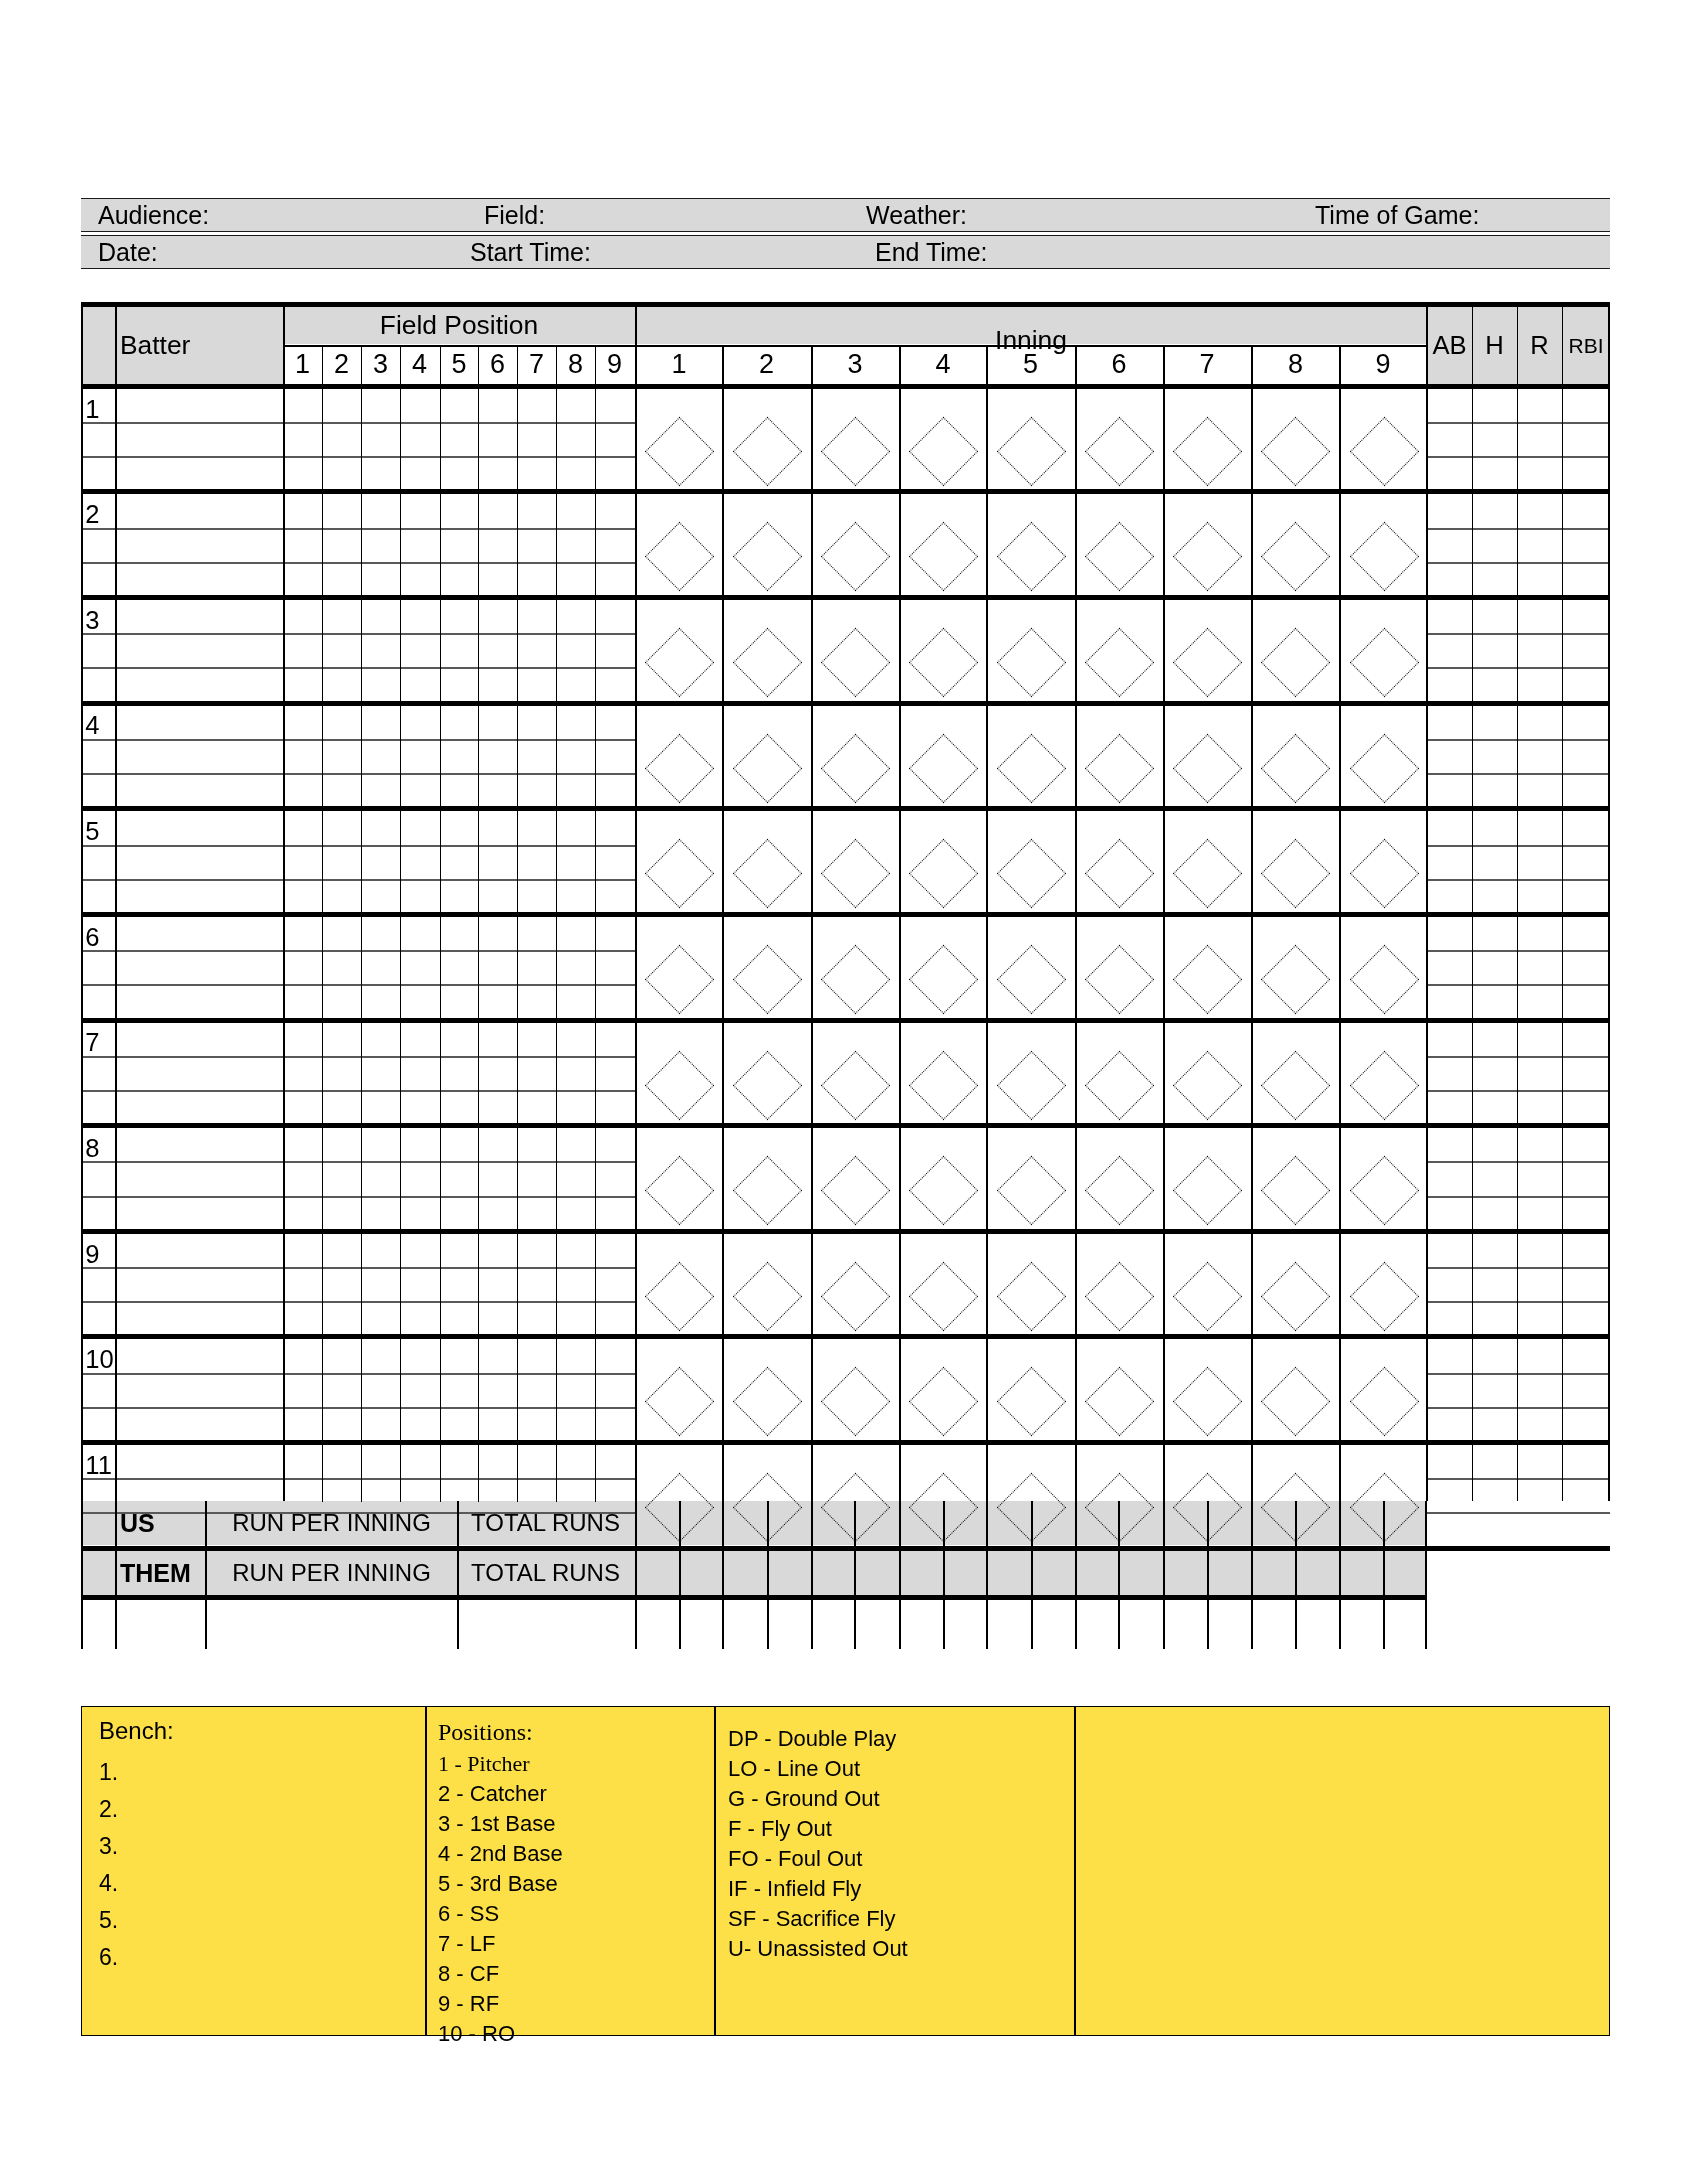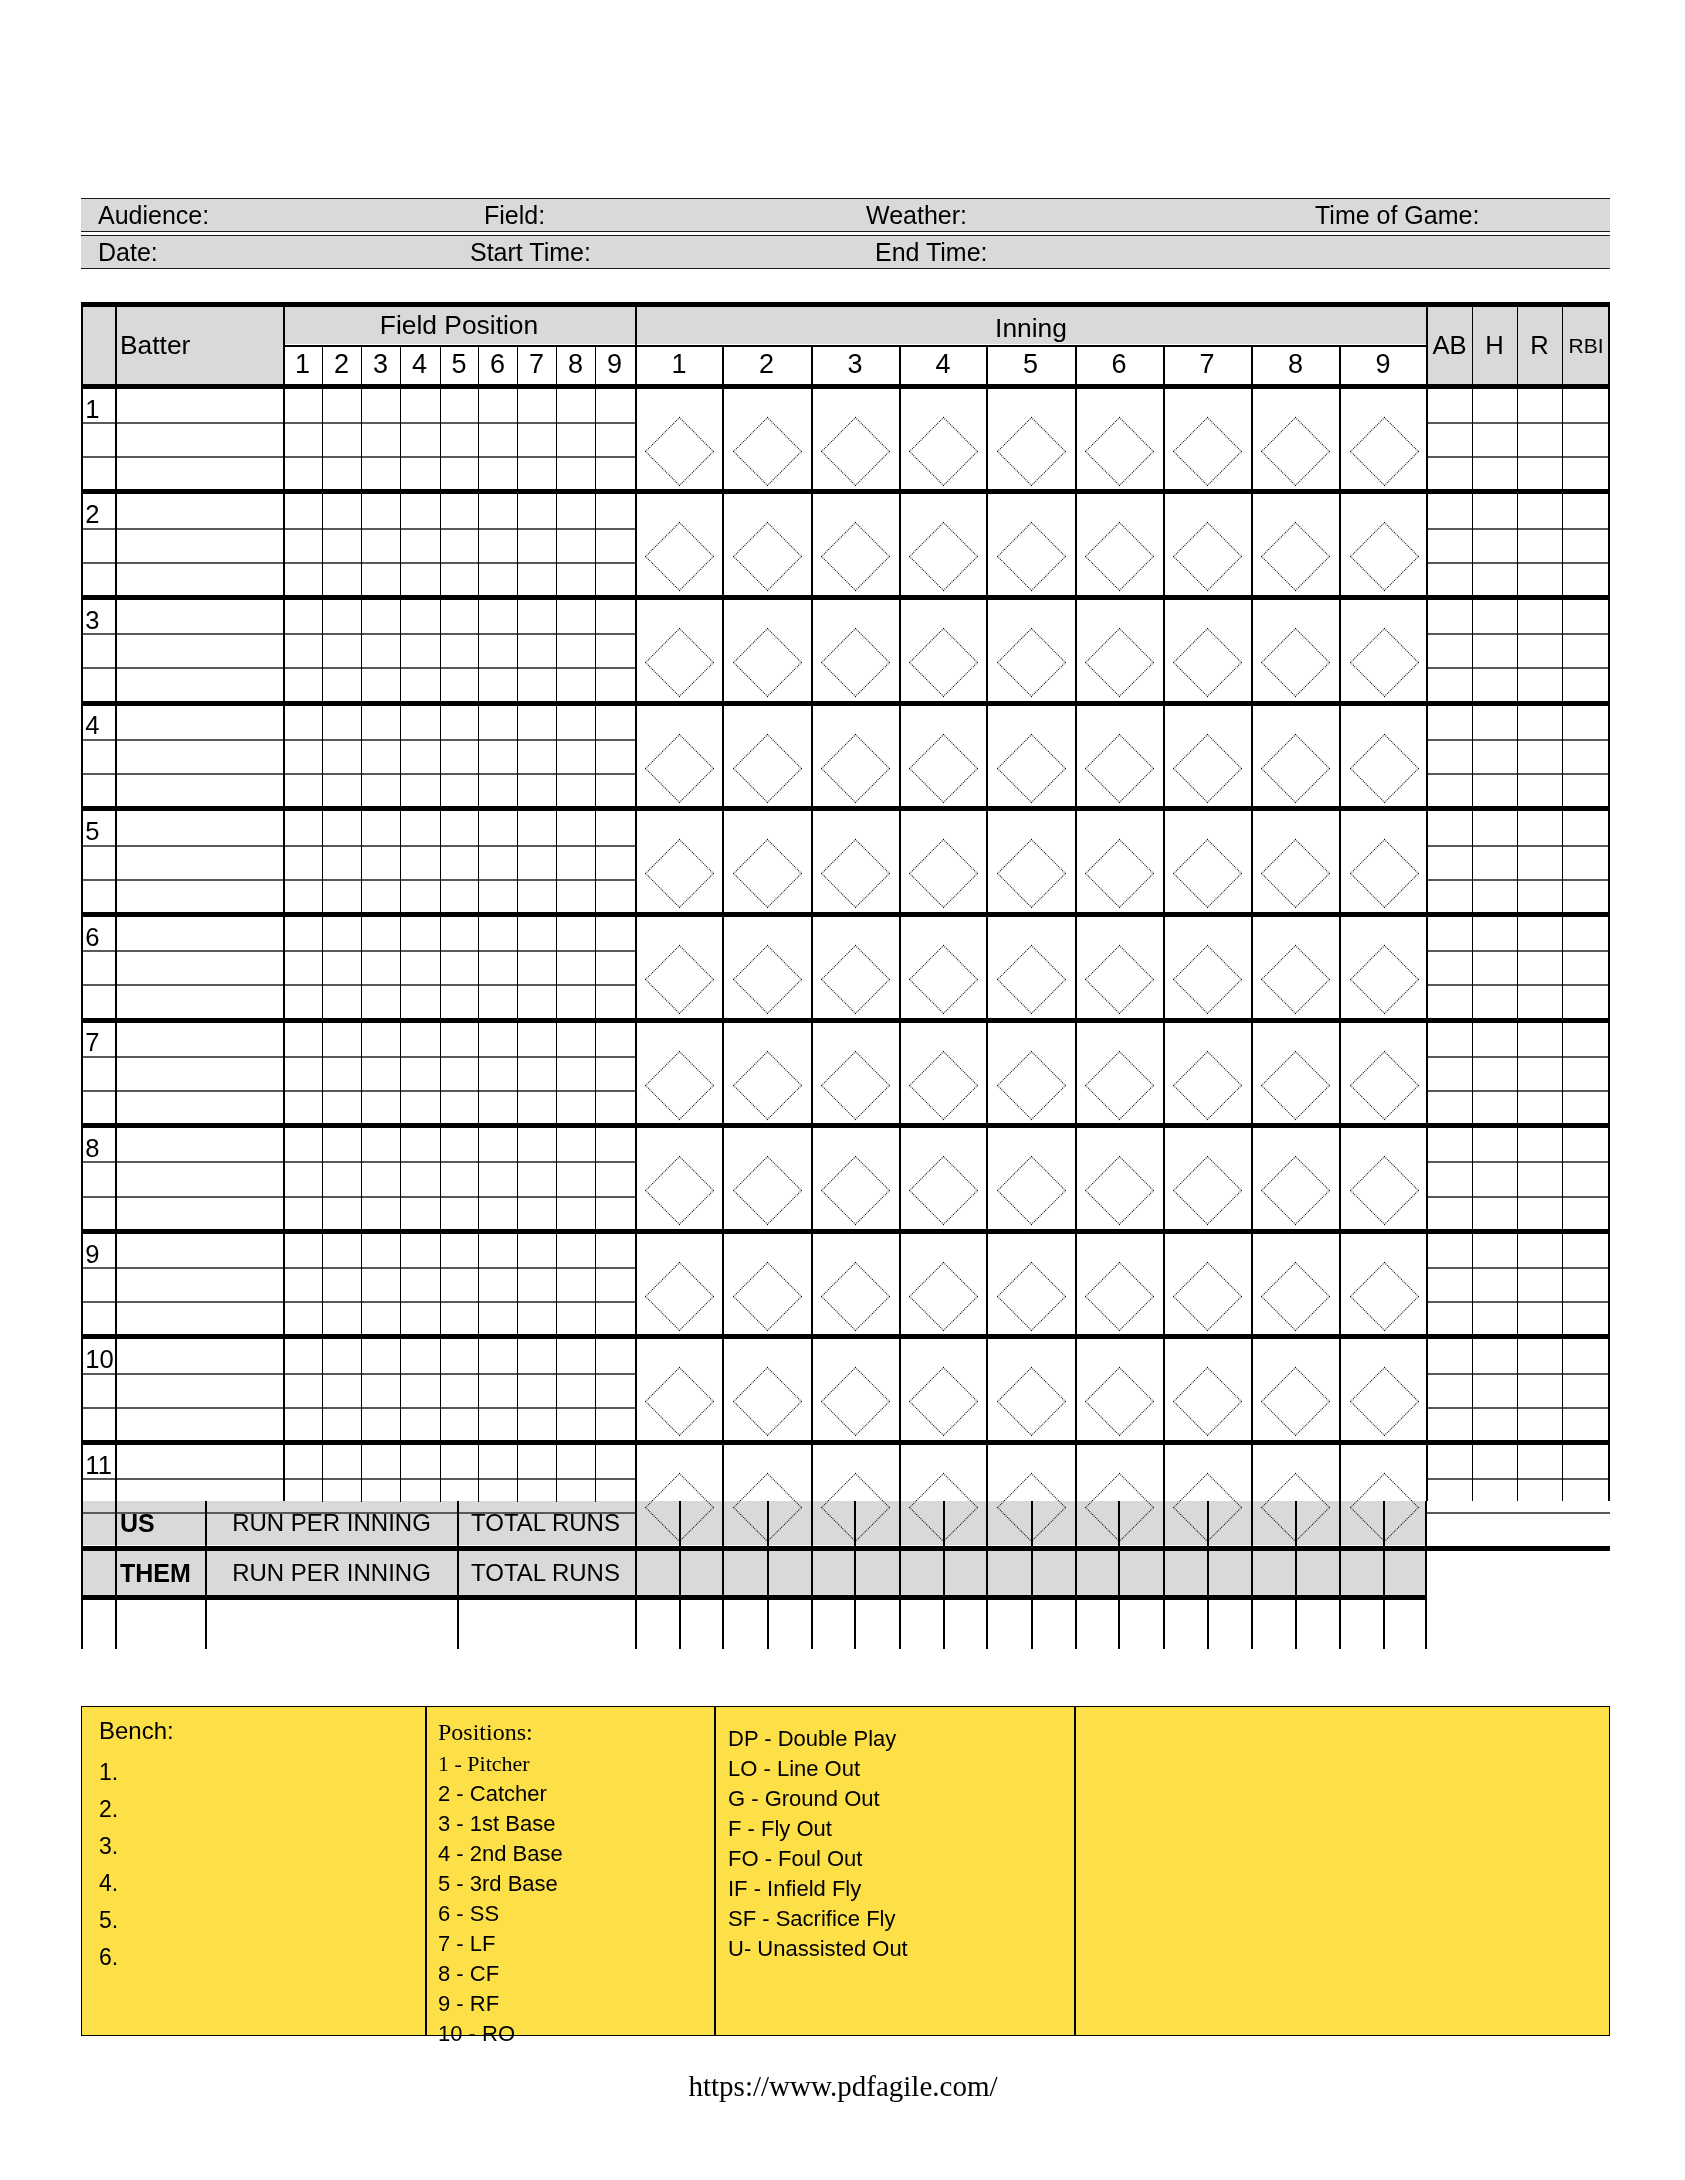--- a/index.html
+++ b/index.html
@@ -62,21 +62,21 @@
 
   <div id="scoresheet">
       <div class="abs" style="left: 0px; top: 5.1px; width: 202px; height: 77px; background: rgb(217, 217, 217);"></div>
       <div class="abs" style="left: 202px; top: 5.1px; width: 352px; height: 37px; background: rgb(217, 217, 217);"></div>
       <div class="abs" style="left: 554px; top: 5.1px; width: 792px; height: 37px; background: rgb(217, 217, 217);"></div>
       <div class="abs" style="left: 1346px; top: 5.1px; width: 183px; height: 77px; background: rgb(217, 217, 217);"></div>
       <div class="abs" style="left: 0px; top: 1199px; width: 1346px; height: 44px; background: rgb(217, 217, 217);"></div>
       <div class="abs" style="left: 0px; top: 1249px; width: 1346px; height: 44px; background: rgb(217, 217, 217);"></div>
       <div class="t abs" style="left: 39px; top: 5.1px; width: 158px; height: 77px; line-height: 77px; font-size: 26.4px; text-align: left; font-weight: normal;">Batter</div>
       <div class="t abs" style="left: 202px; top: 5.1px; width: 352px; height: 37px; line-height: 37px; font-size: 26.4px; text-align: center; font-weight: normal;">Field Position</div>
-      <div class="t abs" style="left: 554px; top: 8px; width: 792px; height: 37px; line-height: 37px; font-size: 26.4px; text-align: center; font-weight: normal;">Inning</div>
+      <div class="t abs" style="left: 554px; top: 20px; width: 792px; height: 37px; line-height: 37px; font-size: 26.4px; text-align: center; font-weight: normal;">Inning</div>
       <div class="t abs" style="left: 202px; top: 43px; width: 39px; height: 39px; line-height: 39px; font-size: 27px; text-align: center; font-weight: normal;">1</div>
       <div class="t abs" style="left: 241px; top: 43px; width: 39px; height: 39px; line-height: 39px; font-size: 27px; text-align: center; font-weight: normal;">2</div>
       <div class="t abs" style="left: 280px; top: 43px; width: 39px; height: 39px; line-height: 39px; font-size: 27px; text-align: center; font-weight: normal;">3</div>
       <div class="t abs" style="left: 319px; top: 43px; width: 39px; height: 39px; line-height: 39px; font-size: 27px; text-align: center; font-weight: normal;">4</div>
       <div class="t abs" style="left: 359px; top: 43px; width: 38px; height: 39px; line-height: 39px; font-size: 27px; text-align: center; font-weight: normal;">5</div>
       <div class="t abs" style="left: 397px; top: 43px; width: 39px; height: 39px; line-height: 39px; font-size: 27px; text-align: center; font-weight: normal;">6</div>
       <div class="t abs" style="left: 436px; top: 43px; width: 39px; height: 39px; line-height: 39px; font-size: 27px; text-align: center; font-weight: normal;">7</div>
       <div class="t abs" style="left: 475px; top: 43px; width: 39px; height: 39px; line-height: 39px; font-size: 27px; text-align: center; font-weight: normal;">8</div>
       <div class="t abs" style="left: 514px; top: 43px; width: 39px; height: 39px; line-height: 39px; font-size: 27px; text-align: center; font-weight: normal;">9</div>
       <div class="t abs" style="left: 554px; top: 43px; width: 88px; height: 39px; line-height: 39px; font-size: 27px; text-align: center; font-weight: normal;">1</div>
@@ -524,16 +524,15 @@
           <div class="abbr-item">F - Fly Out</div>
           <div class="abbr-item">FO - Foul Out</div>
           <div class="abbr-item">IF - Infield Fly</div>
           <div class="abbr-item">SF - Sacrifice Fly</div>
           <div class="abbr-item">U- Unassisted Out</div>
         </div>
     </div>
 
   </div>
 
-  <div class="footer">https://www.pdfagile.com/</div>
 
 </div>
 
 
 </body></html>

